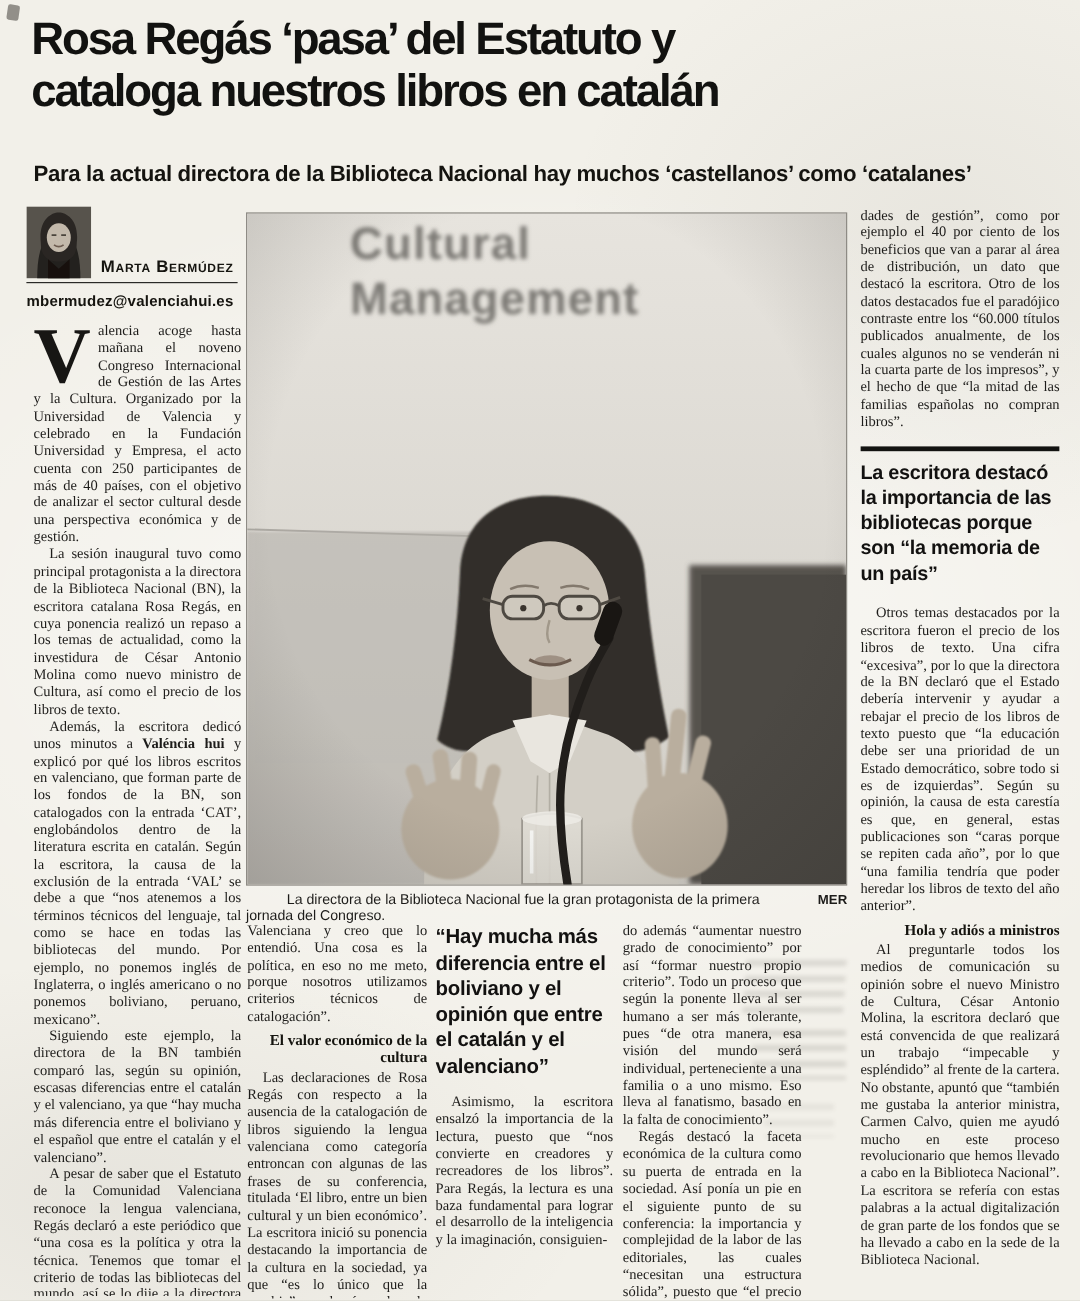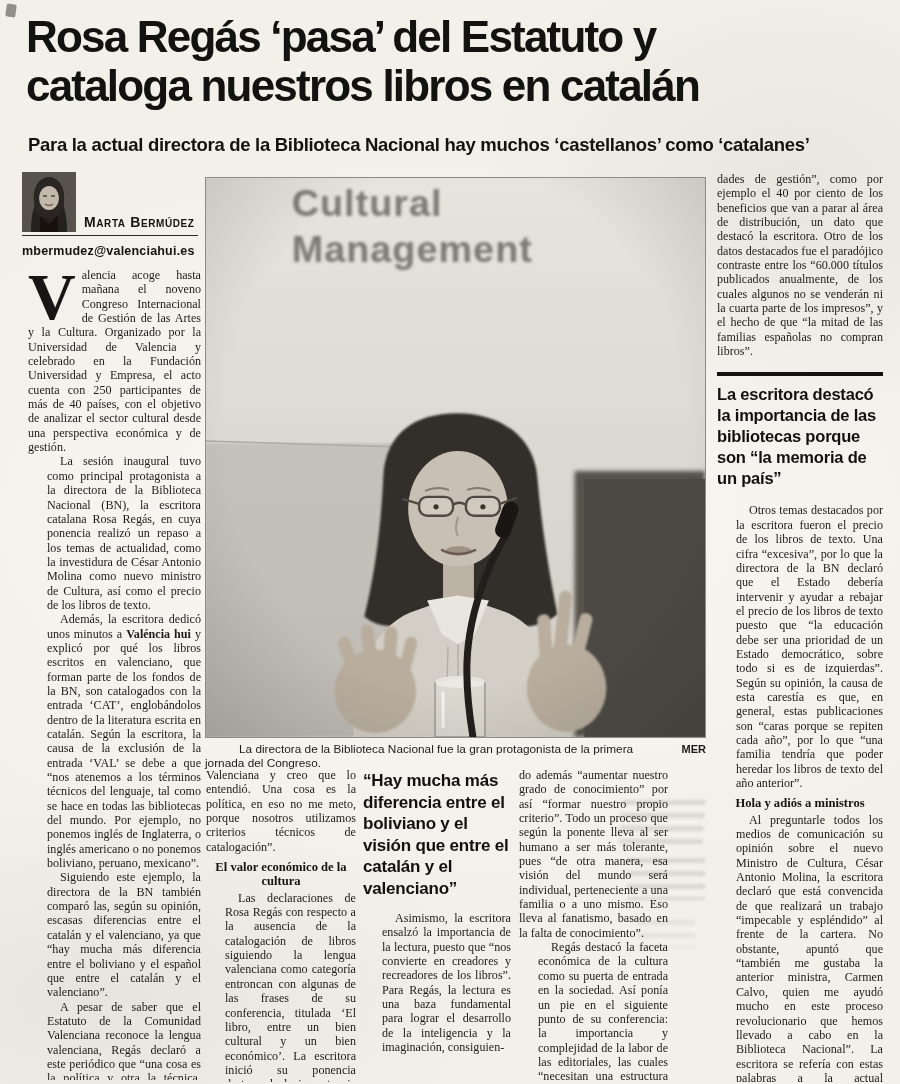--- a/index.html
+++ b/index.html
@@ -10,52 +10,52 @@
       radial-gradient(ellipse 620px 320px at 12% 92%, rgba(115,110,100,.09), transparent 62%),
       radial-gradient(ellipse 520px 420px at 88% 18%, rgba(115,110,100,.08), transparent 62%),
       radial-gradient(ellipse 900px 520px at 50% 48%, rgba(255,255,255,.55), transparent 72%);
     font-family:"Liberation Serif", serif; color:#1d1c1a;
   }
   .speck { position:absolute; left:6px; top:4px; width:10px; height:13px; background:#43403b; opacity:.55; border-radius:2px; transform:rotate(8deg); }
 
   .headline {
     position:absolute; left:26px; top:12px; width:862px; margin:0;
     font-family:"Liberation Sans", sans-serif; font-weight:bold;
-    font-size:44px; line-height:1.12; letter-spacing:-1.8px; color:#121210;
+    font-size:38px; line-height:1.12; letter-spacing:-1.8px; color:#121210;
   }
   .subheadline {
     position:absolute; left:28px; top:134px; width:862px; margin:0;
     font-family:"Liberation Sans", sans-serif; font-weight:bold;
     font-size:18.5px; letter-spacing:-0.3px; color:#14130f;
   }
 
   .byline { position:absolute; left:22px; top:172px; width:176px; font-family:"Liberation Sans", sans-serif; }
   .byline-top { display:flex; align-items:flex-end; gap:8px; }
   .author-photo { width:54px; height:60px; flex:none; display:block; }
   .author-name { font-weight:bold; font-variant:small-caps; letter-spacing:.6px; font-size:14px; padding-bottom:2px; color:#15140f; }
   .byline-rule { border-top:1.6px solid #2a2a27; margin-top:3px; }
   .author-email { font-weight:bold; font-size:12.5px; margin-top:8px; letter-spacing:.2px; color:#15140f; }
 
   .col { position:absolute; text-align:justify; font-size:12.1px; line-height:14.35px; overflow:hidden; }
   .col p { margin:0; }
-  .col p.ind { text-indent:13px;margin-left:19px; }
+  .col p.ind { text-indent:13px; }
   .col1 { left:28px;  top:268px; width:173px; height:812px; }
   .col2 { left:206px; top:768px; width:150px; height:314px; }
   .col3 { left:363px; top:768px; width:148px; height:314px; }
   .col4 { left:519px; top:768px; width:149px; height:314px; }
   .col5 { left:717px; top:172px; width:166px; height:910px; }
 
   .dropcap {
     float:left; font-family:"Liberation Serif", serif; font-weight:bold;
     font-size:66px; line-height:52px; padding:3px 6px 0 0; color:#171614;
   }
 
   .col-subhead {
     font-family:"Liberation Serif", serif; font-weight:bold; font-size:12.6px;
-    margin:6px 0 2px !important; text-align:center; text-indent:0 !important; color:#15140f;
+    margin:6px 0 2px !important; text-align:right; text-indent:0 !important; color:#15140f;
   }
 
   .pullquote {
     font-family:"Liberation Sans", sans-serif; font-weight:bold;
     font-size:17px; line-height:21.5px; letter-spacing:-0.2px;
     text-align:left; color:#121110; text-indent:0 !important;
   }
   .pq-center { margin:2px 0 12px !important; }
   .pq-right  { margin:4px 0 14px !important; font-size:16.5px; line-height:21px; }
   .pq-rule { border:none; border-top:4px solid #131311; margin:14px 0 8px; }
@@ -211,21 +211,21 @@
     <span class="credit">MER</span>
   </div>
 
   <div class="col col2">
     <p>Valenciana y creo que lo entendió. Una cosa es la política, en eso no me meto, porque nosotros utilizamos criterios técnicos de catalogación”.</p>
     <p class="col-subhead">El valor económico de la cultura</p>
     <p class="ind">Las declaraciones de Rosa Regás con respecto a la ausencia de la catalogación de libros siguiendo la lengua valenciana como categoría entroncan con algunas de las frases de su conferencia, titulada ‘El libro, entre un bien cultural y un bien económico’. La escritora inició su ponencia destacando la importancia de la cultura en la sociedad, ya que “es lo único que la cambia”, además de la importancia de las bibliotecas, tanto públicas como</p>
   </div>
 
   <div class="col col3">
-    <p class="pullquote pq-center">“Hay mucha más diferencia entre el boliviano y el visión que entre el catalán y el valenciano”</p>
+    <p class="pullquote pq-center">“Hay mucha más diferencia entre el boliviano y el opinión que entre el catalán y el valenciano”</p>
     <p class="ind">Asimismo, la escritora ensalzó la importancia de la lectura, puesto que “nos convierte en creadores y recreadores de los libros”. Para Regás, la lectura es una baza fundamental para lograr el desarrollo de la inteligencia y la imaginación, consiguien-</p>
   </div>
 
   <div class="col col4">
     <p>do además “aumentar nuestro grado de conocimiento” por así “formar nuestro propio criterio”. Todo un proceso que según la ponente lleva al ser humano a ser más tolerante, pues “de otra manera, esa visión del mundo será individual, perteneciente a una familia o a uno mismo. Eso lleva al fanatismo, basado en la falta de conocimiento”.</p>
     <p class="ind">Regás destacó la faceta económica de la cultura como su puerta de entrada en la sociedad. Así ponía un pie en el siguiente punto de su conferencia: la importancia y complejidad de la labor de las editoriales, las cuales “necesitan una estructura sólida”, puesto que “el precio del libro viene motivado por necesi-</p>
   </div>
 
   <div class="col col5">
     <p>dades de gestión”, como por ejemplo el 40 por ciento de los beneficios que van a parar al área de distribución, un dato que destacó la escritora. Otro de los datos destacados fue el paradójico contraste entre los “60.000 títulos publicados anualmente, de los cuales algunos no se venderán ni la cuarta parte de los impresos”, y el hecho de que “la mitad de las familias españolas no compran libros”.</p>

